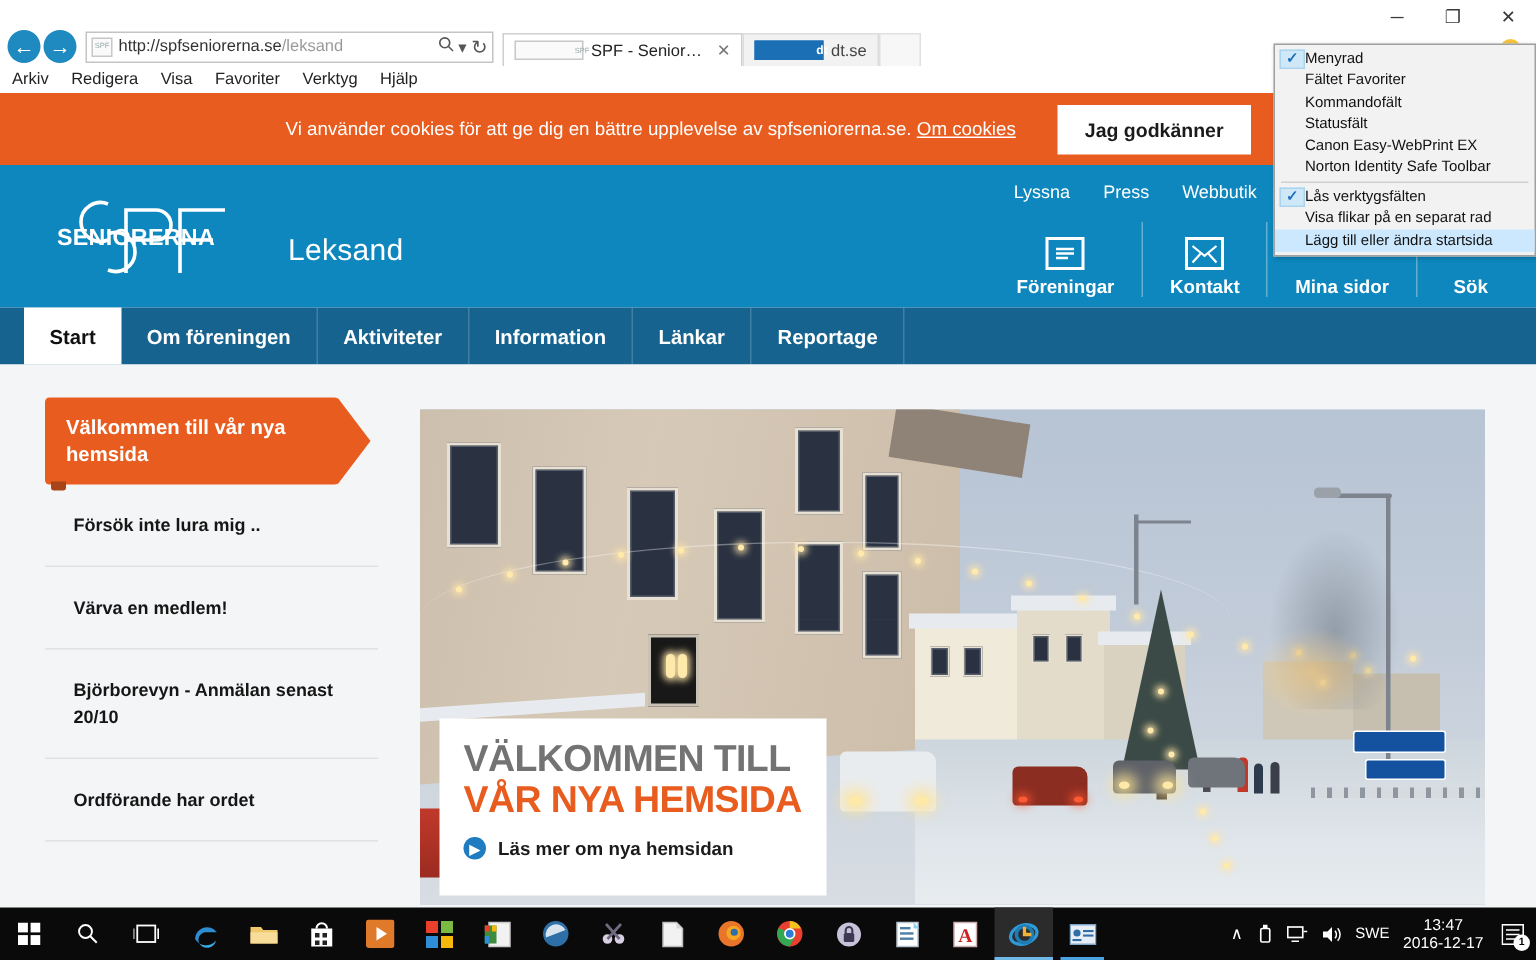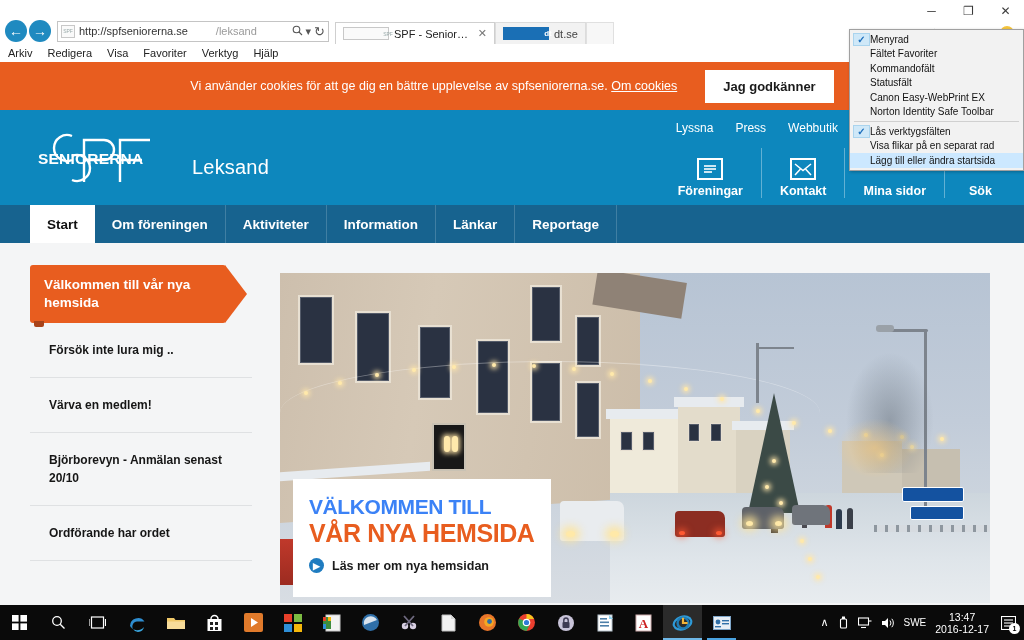--- a/index.html
+++ b/index.html
@@ -39,21 +39,21 @@
     margin-left: 6px; height: 21px; width: 272px; border: 1px solid #c4c4c4;
     background: #fff; display: flex; align-items: center; padding: 0 3px;
     position: relative;
   }
   .addr-fav {
     width: 14px; height: 13px; border: 1px solid #c8c8c8; font-size: 5px;
     color: #9aa; display: flex; align-items: center; justify-content: center;
     margin-right: 4px; background:#fafafa;
   }
   .addr-text { font-size: 11px; color: #333; white-space: nowrap; flex: 1; }
-  .addr-text .dim { color: #9a9a9a; margin-left: 28px; }
+  .addr-text .dim { color: #9a9a9a; }
   .addr-icons { display: flex; align-items: center; gap: 3px; color: #555; font-size: 11px;}
   .tabs { display: flex; align-items: flex-end; height: 26px; margin-left: 6px;}
   .tab {
     height: 22px; display: flex; align-items: center; gap: 5px;
     padding: 0 7px; font-size: 11px; color: #222;
     border: 1px solid #cfcfcf; border-bottom: none; background: #fff;
     max-width: 160px;
   }
   .tab.inactive { background: #f2f2f2; border-color:#dcdcdc; color:#444;}
   .tab-fav {
@@ -143,21 +143,21 @@
     border-left: 1px solid rgba(255,255,255,.35); min-width: 72px; height: 50px;
   }
   .hicol:first-child { border-left: none; }
   .hicol .lbl { font-size: 12.5px; font-weight: bold; margin-top: 4px; }
   .hico { width: 26px; height: 22px; border: 2px solid #fff; display:flex;
           align-items:center;justify-content:center;}
 
   
   .mainnav {
     position: absolute; top: 205px; left: 0; width: 1024px; height: 38px;
-    background: #17638f; display: flex; align-items: stretch; padding-left: 30px;
+    background: #17638f; display: flex; align-items: stretch; padding-left: 16px;
   }
   .navitem {
     display: flex; align-items: center; padding: 0 17px; color: #fff;
     font-size: 13.5px; font-weight: bold; white-space: nowrap;
     border-right: 1px solid rgba(255,255,255,.18);
   }
   .navitem.active { background: #fff; color: #111; border-right: none; }
 
   
   .pagebody {
@@ -227,21 +227,21 @@
         box-shadow:0 0 5px 2px rgba(255,230,170,.9);}
   .lamp-post{position:absolute;background:#7d848d;}
   .sign-blue{position:absolute;background:#1452a0;border:1px solid #fff;border-radius:2px;}
   .person{position:absolute;border-radius:3px 3px 0 0;}
   .marquee{position:absolute;background:#181818;border:2px solid #c9c2b4;}
 
   .hero-caption {
     position: absolute; left: 13px; bottom: 6px; width: 258px; height: 118px;
     background: #fff; padding: 14px 16px; z-index: 5;
   }
-  .cap1 { color: #3b82f6; font-size: 21px; font-weight: bold;
+  .cap1 { color: #737373; font-size: 25px; font-weight: bold;
           letter-spacing: -0.4px; line-height: 27px; }
   .cap2 { color: #e85d1f; font-size: 25px; font-weight: bold;
           letter-spacing: -0.4px; line-height: 27px; }
   .cap-link { display:flex; align-items:center; gap:8px; margin-top:11px;
               color:#1b1b1b; font-size:12.5px; font-weight:bold; }
   .cap-arrow {
     width:15px;height:15px;border-radius:50%;background:#1f7cc0;color:#fff;
     display:flex;align-items:center;justify-content:center;font-size:9px;flex:none;
   }
 

